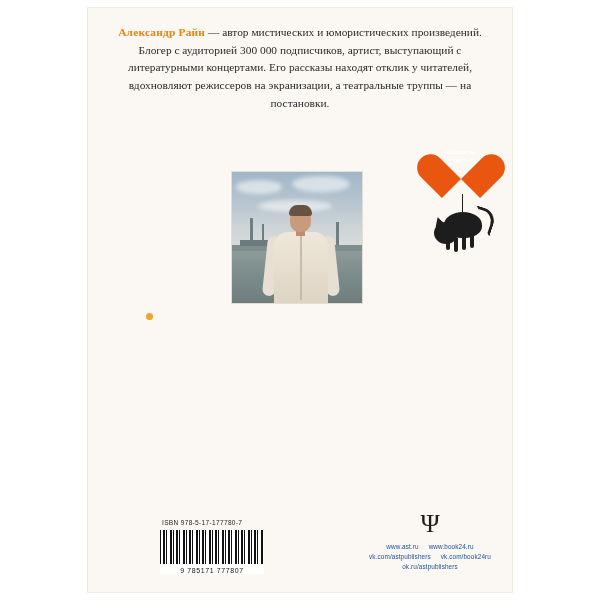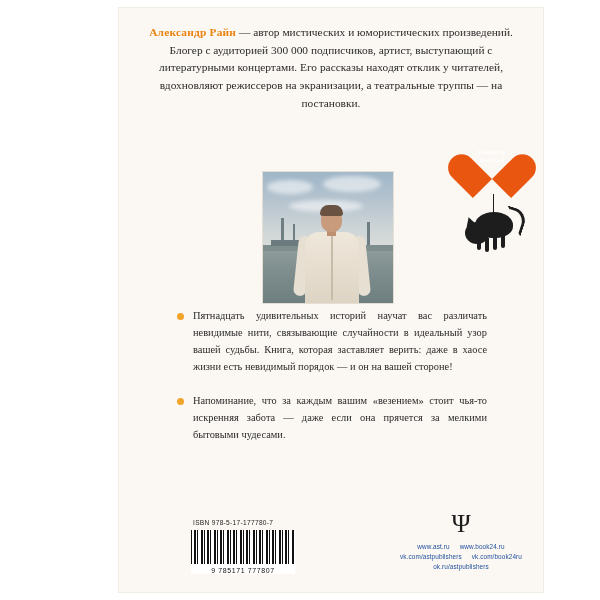--- a/index.html
+++ b/index.html
@@ -11,21 +11,20 @@
     width: 600px;
     height: 600px;
     font-family: "Liberation Serif", serif;
     overflow: hidden;
   }
   .page {
     position: relative;
     width: 540px;
     height: 600px;
     background: #ffffff;
-    margin-left: 31px;
   }
   .cover {
     position: absolute;
     left: 88px;
     top: 8px;
     width: 424px;
     height: 584px;
     background: #fbf8f3;
     box-shadow: 0 0 0 1px #f0ece5;
     overflow: hidden;
@@ -390,25 +389,20 @@
       <div class="person-shirt"></div>
       <div class="shirt-line"></div>
       <div class="person-neck"></div>
       <div class="person-head"></div>
       <div class="person-hair"></div>
     </div>
 
     <div class="bullets">
       <div class="bullet">
         <span class="dot"></span>
-        <span>Пятнадцать удивительных историй научат вас различать невидимые нити, связывающие случайности в идеальный узор вашей судьбы. Книга, которая заставляет верить: даже в хаосе жизни есть невидимый порядок — и он на вашей стороне!</span>
-      </div>
-      <div class="bullet">
-        <span class="dot"></span>
-        <span>Напоминание, что за каждым вашим «везением» стоит чья-то искренняя забота — даже если она прячется за мелкими бытовыми чудесами.</span>
       </div>
     </div>
 
     <div class="isbn-top">ISBN 978-5-17-177780-7</div>
     <div class="barcode">
       <div class="bars"></div>
       <div class="num">9 785171 777807</div>
     </div>
 
     <div class="pub">

